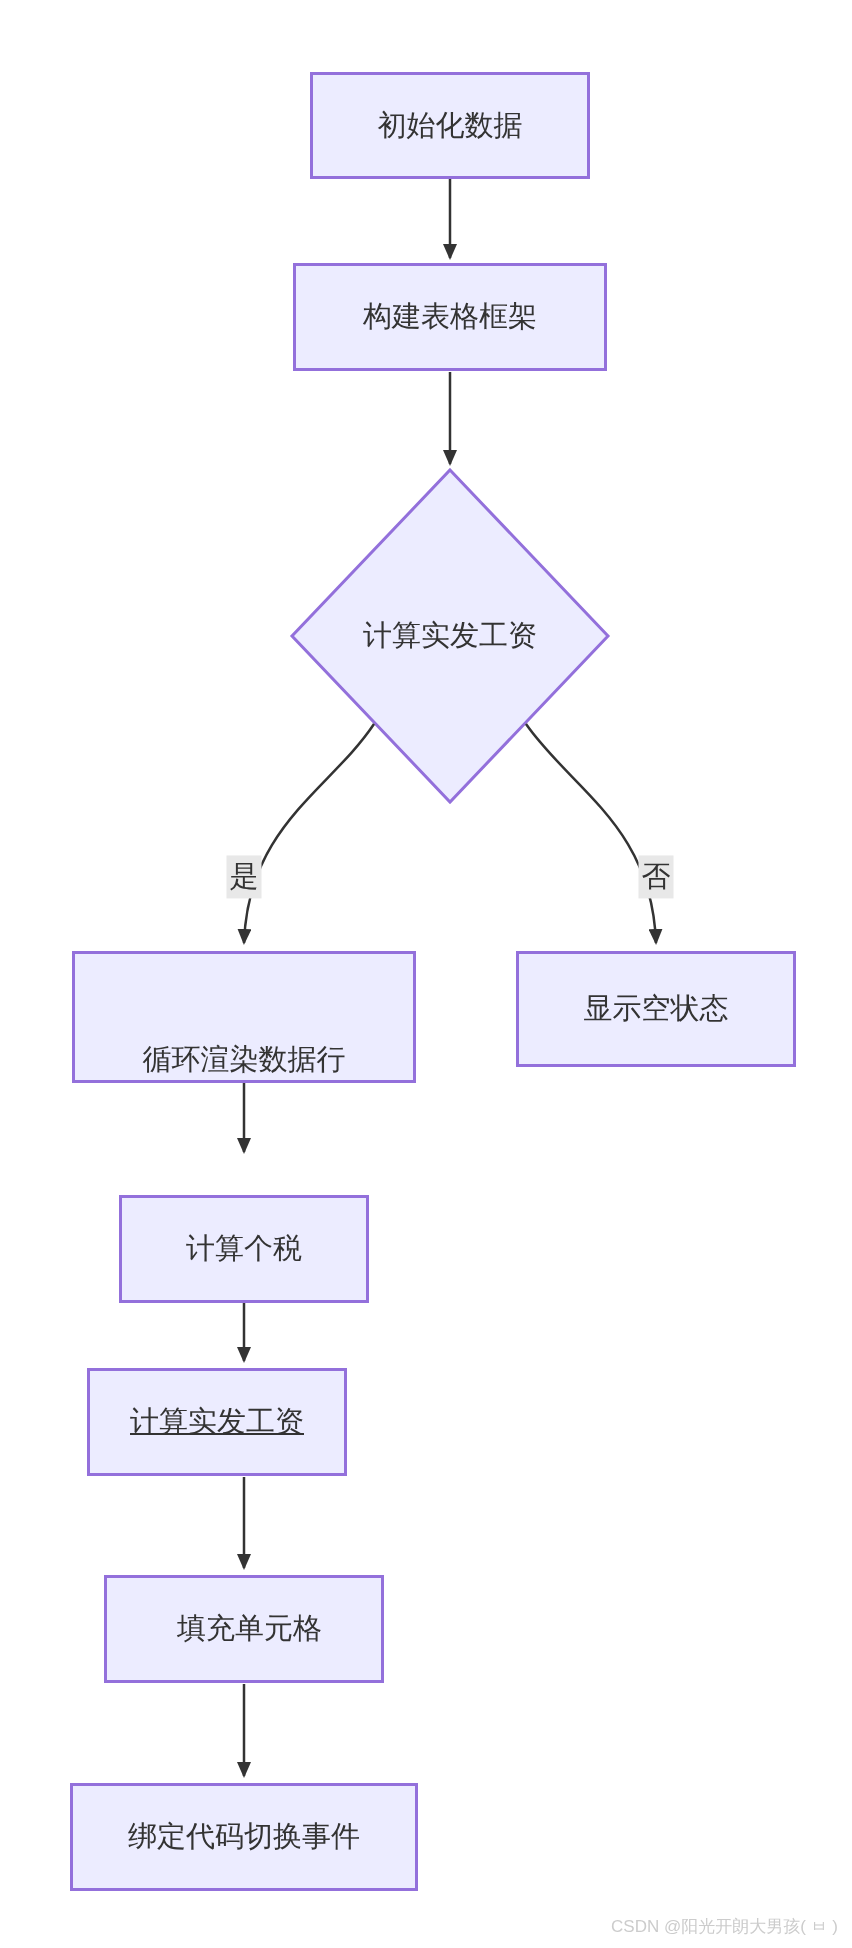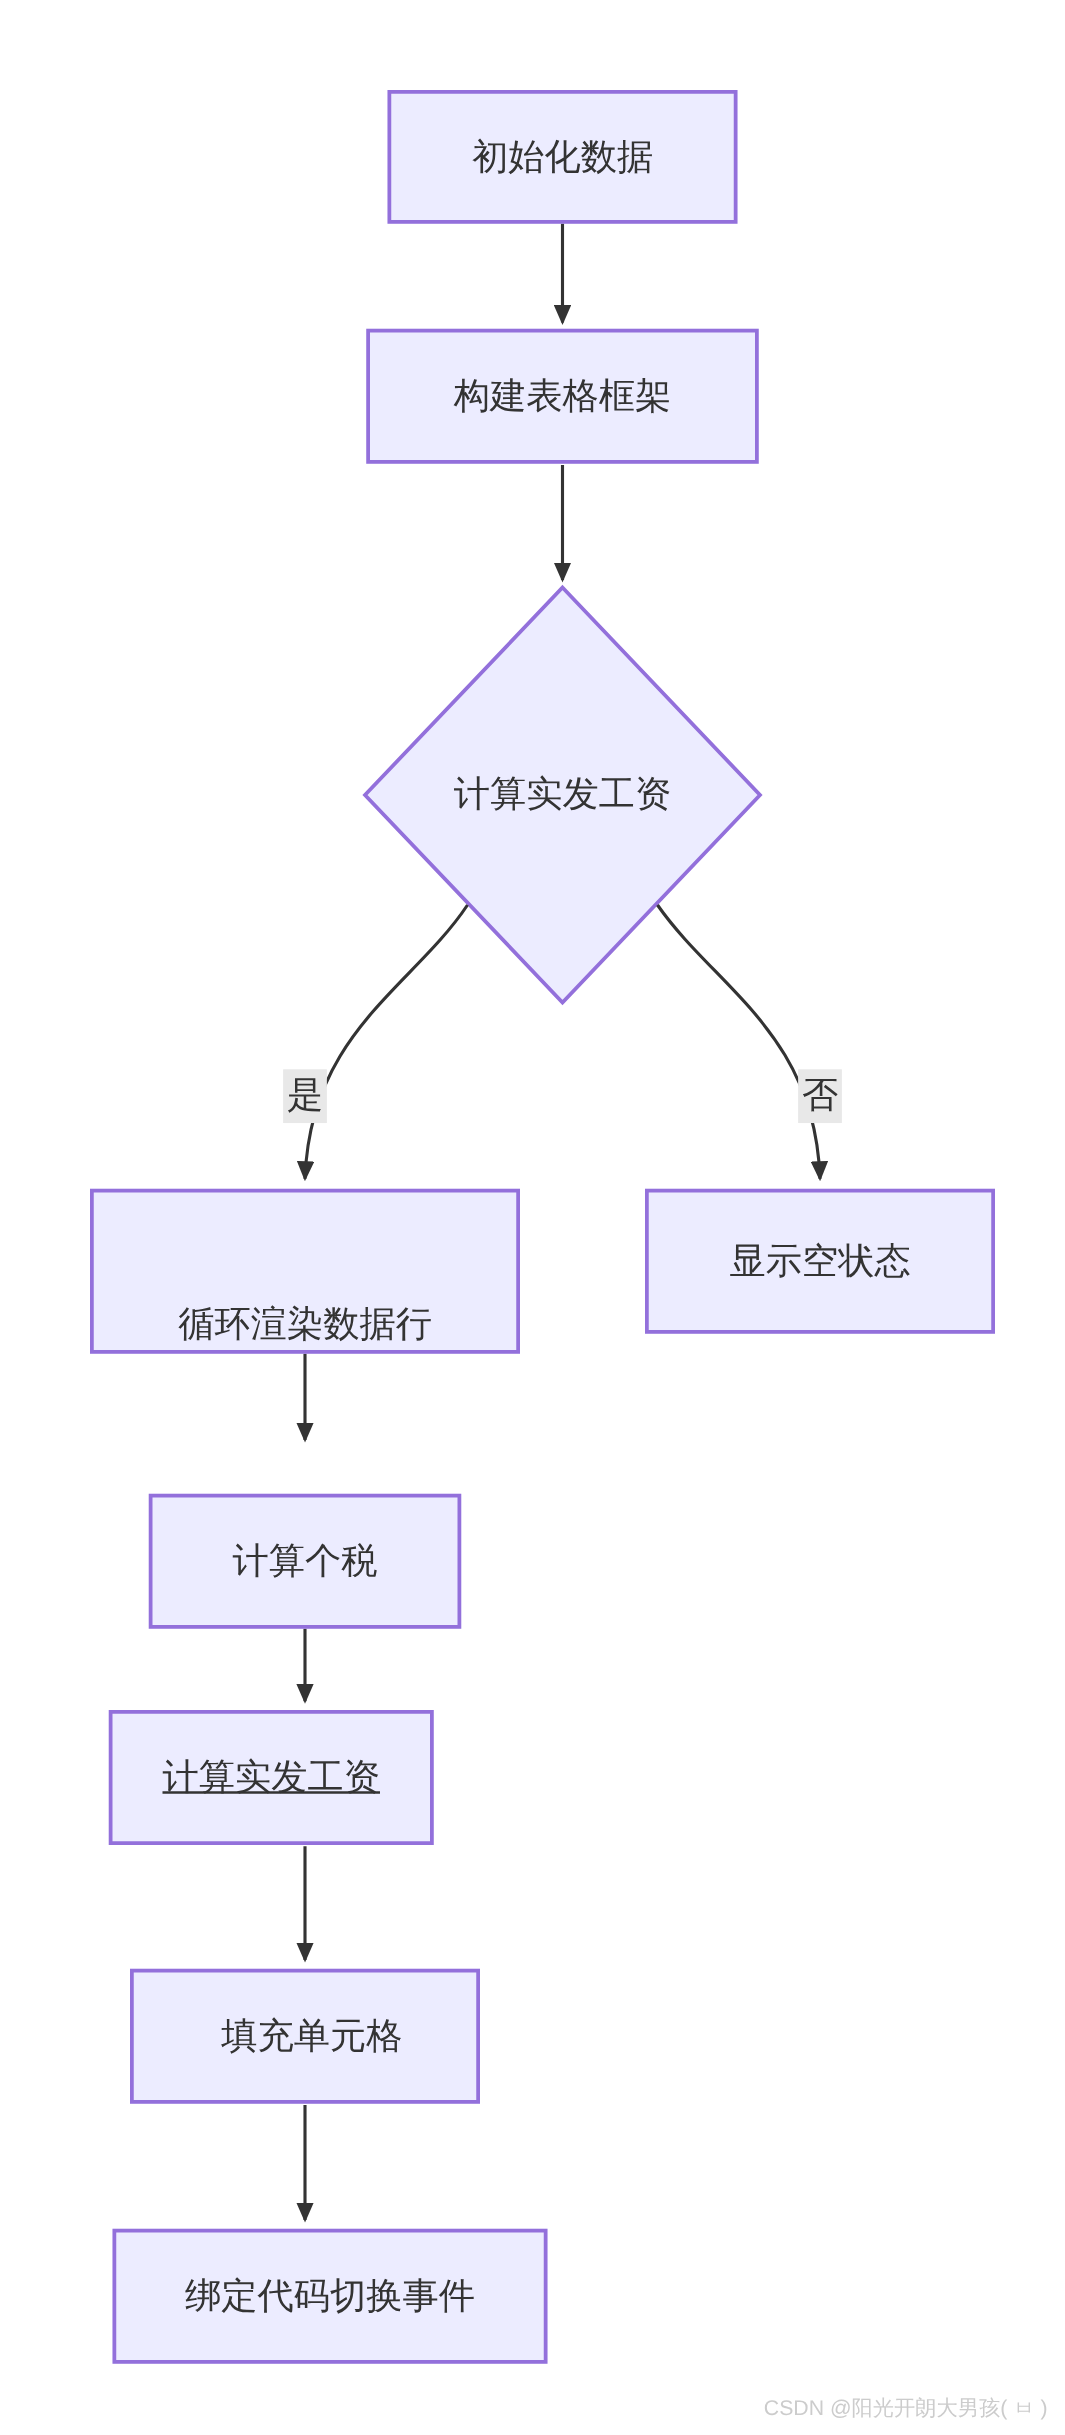--- a/index.html
+++ b/index.html
@@ -110,21 +110,21 @@
   </div>
 
   <div class="node" style="left:87px;top:1368px;width:260px;height:108px;text-decoration:underline;">
     <span>计算实发工资</span>
   </div>
 
   <div class="node" style="left:104px;top:1575px;width:280px;height:108px;padding-left:11px;">
     <span>填充单元格</span>
   </div>
 
-  <div class="node" style="left:70px;top:1783px;width:348px;height:108px;margin-left:20px;">
+  <div class="node" style="left:70px;top:1783px;width:348px;height:108px;">
     <span>绑定代码切换事件</span>
   </div>
 
   <div class="edge-label" style="left:244px;top:877px;">是</div>
   <div class="edge-label" style="left:656px;top:877px;">否</div>
 
   <div class="watermark">CSDN @阳光开朗大男孩( ㅂ )</div>
 
 </div>
 

